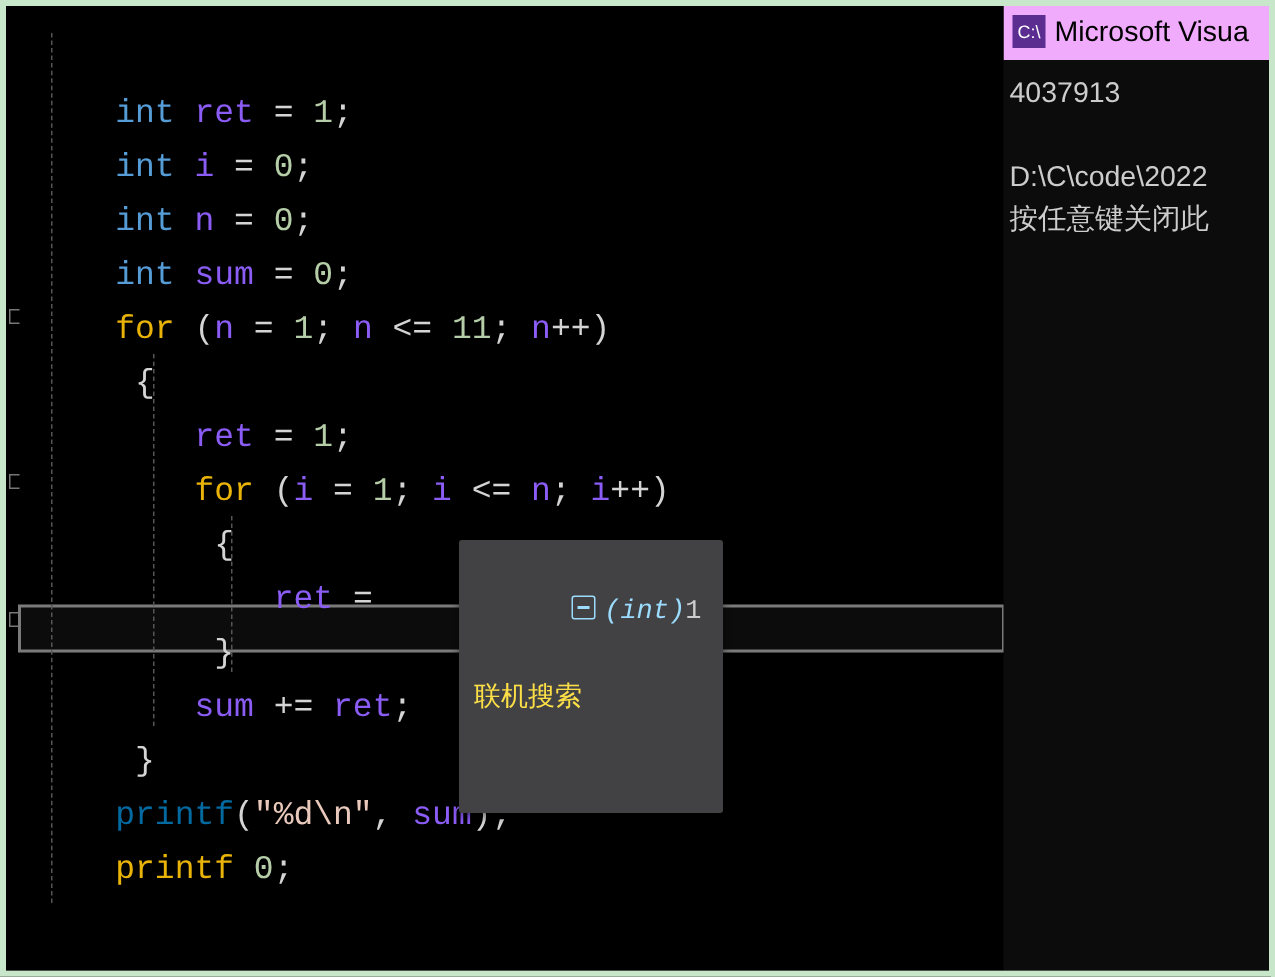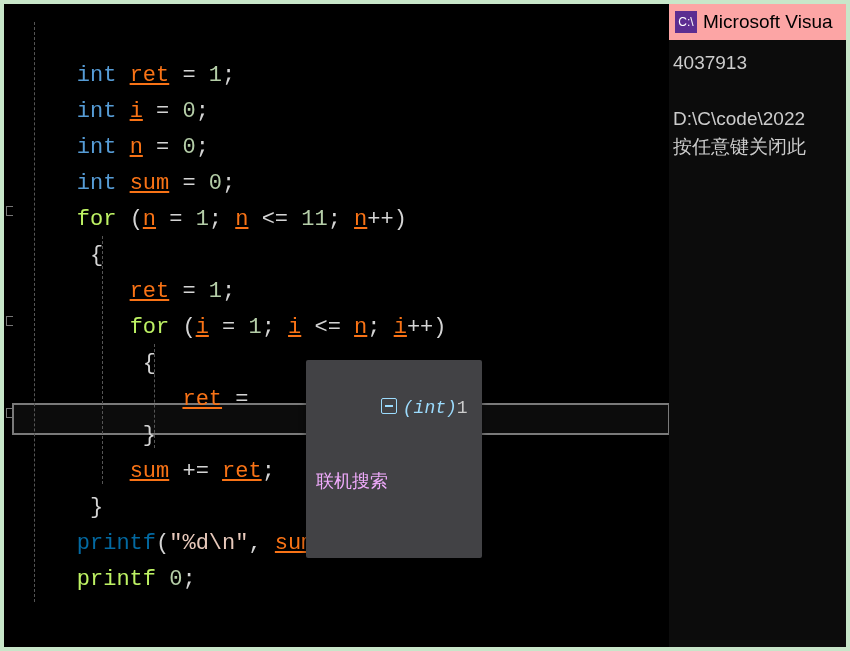--- a/index.html
+++ b/index.html
@@ -30,27 +30,27 @@
     font-size: 22px;
     line-height: 36px;
     white-space: pre;
   }
   .code-area {
     position: absolute;
     left: 20px;
     top: 18px;
   }
   .kw { color: #569cd6; text-align: center; }
-  .var { color: #f97316; text-decoration: underline; }
+  .var { color: #8b5cf6; }
   .num { color: #b5cea8; }
   .op { color: #d4d4d4; }
   .punct { color: #d4d4d4; }
   .func { color: #0369a1; }
   .str { color: #e8c9bb; }
-  .flow { color: #bef264; }
+  .flow { color: #eab308; }
   .indent-guide {
     position: absolute;
     width: 0;
     border-left: 1px dashed #555;
     top: 0;
   }
   .current-line-box {
     position: absolute;
     left: 8px;
     top: 399px;
@@ -85,40 +85,40 @@
     top: -2px;
   }
   .tooltip .tip-icon::after {
     content: "";
     position: absolute;
     left: 3px; top: 6px;
     width: 8px; height: 1.5px;
     background: #9cdcfe;
   }
   .tooltip .tip-type { color: #9cdcfe; font-style: italic; }
-  .tooltip .tip-link { color: #f0abfc; display: block; margin-top: 18px; }
+  .tooltip .tip-link { color: #fde047; display: block; margin-top: 2px; }
   .console {
     position: absolute;
     left: 665px;
     top: 0;
     width: 177px;
     height: 100%;
     background: #0c0c0c;
     color: #ccc;
     font-size: 19px;
     line-height: 28px;
     font-family: Consolas, "SimSun", sans-serif;
     white-space: pre;
     overflow: hidden;
   }
   .console-title {
     position: absolute;
     top: 0; left: 0; right: 0;
     height: 36px;
-    background: #fca5a5;
+    background: #f0abfc;
     color: #000;
     font-size: 19px;
     line-height: 36px;
     padding-left: 6px;
     white-space: nowrap;
   }
   .console-icon {
     display: inline-block;
     width: 22px;
     height: 22px;

